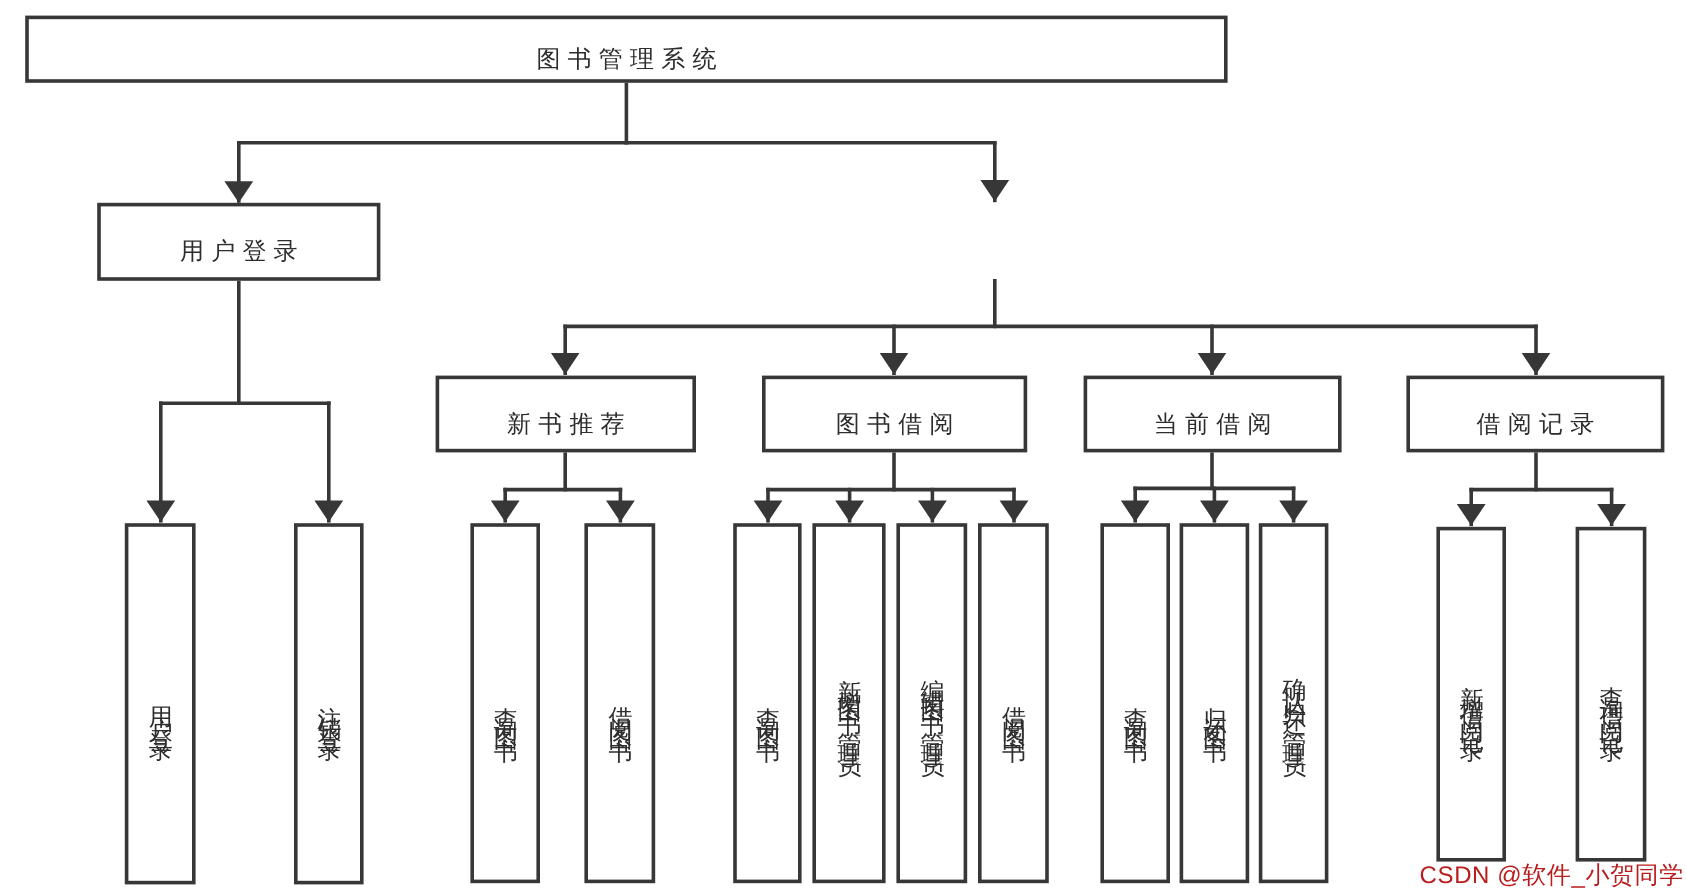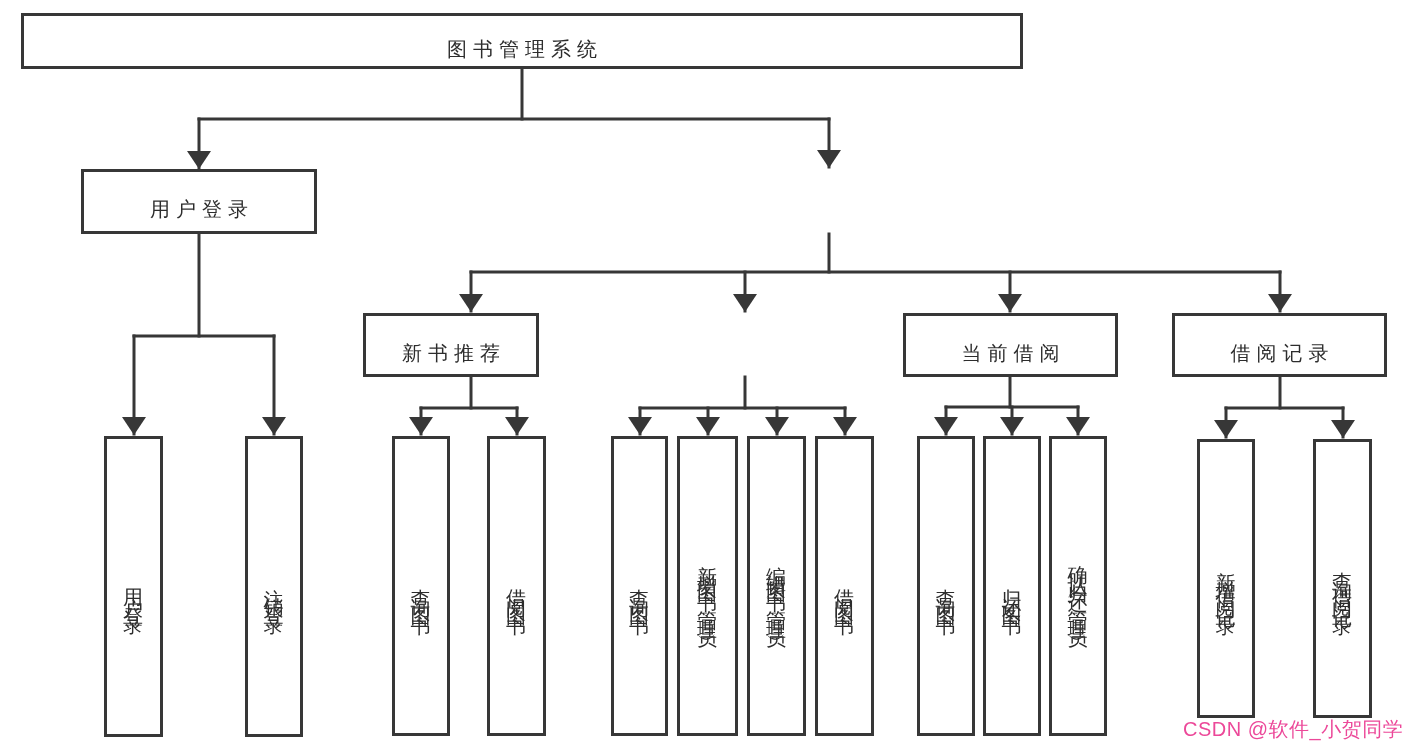--- a/index.html
+++ b/index.html
@@ -14,21 +14,21 @@
   }
   .hlabel{
     font-size:20px;color:#2d2d2d;letter-spacing:6px;text-indent:6px;white-space:nowrap;margin-top:16px;
   }
   .vlabel{
     writing-mode:vertical-rl;text-orientation:mixed;
     font-size:20px;color:#2d2d2d;letter-spacing:9px;margin-bottom:-9px;line-height:1.1;
   }
   .watermark{
     position:absolute;left:1183px;top:716px;z-index:5;
-    font-size:20px;color:#ec4899;letter-spacing:0.5px;white-space:nowrap;
+    font-size:20px;color:#b91c1c;letter-spacing:0.5px;white-space:nowrap;
   }
 </style>
 </head>
 <body>
 
 <div class="canvas">
 
   <svg class="connectors" width="1405" height="747" viewBox="0 0 1405 747">
     <defs>
       <marker id="arw" viewBox="0 0 18 26" markerWidth="18" markerHeight="26" refX="17" refY="13" orient="auto" markerUnits="userSpaceOnUse">
@@ -80,22 +80,25 @@
   </svg>
 
   <div class="node" style="left:21px;top:13px;width:1002px;height:56px">
     <span class="hlabel">图书管理系统</span>
   </div>
 
   <div class="node" style="left:81px;top:169px;width:236px;height:65px">
     <span class="hlabel">用户登录</span>
   </div>
 
-  <div class="node" style="left:363px;top:313px;width:176px;height:64px">
+  <div class="node" style="left:363px;top:313px;width:217px;height:64px">
     <span class="hlabel">新书推荐</span>
+  </div>
+  <div class="node" style="left:635px;top:313px;width:221px;height:64px">
+    <span class="hlabel">图书借阅</span>
   </div>
   <div class="node" style="left:903px;top:313px;width:215px;height:64px">
     <span class="hlabel">当前借阅</span>
   </div>
   <div class="node" style="left:1172px;top:313px;width:215px;height:64px">
     <span class="hlabel">借阅记录</span>
   </div>
 
   <div class="node" style="left:104px;top:436px;width:59px;height:301px">
     <span class="vlabel">用户登录</span>

